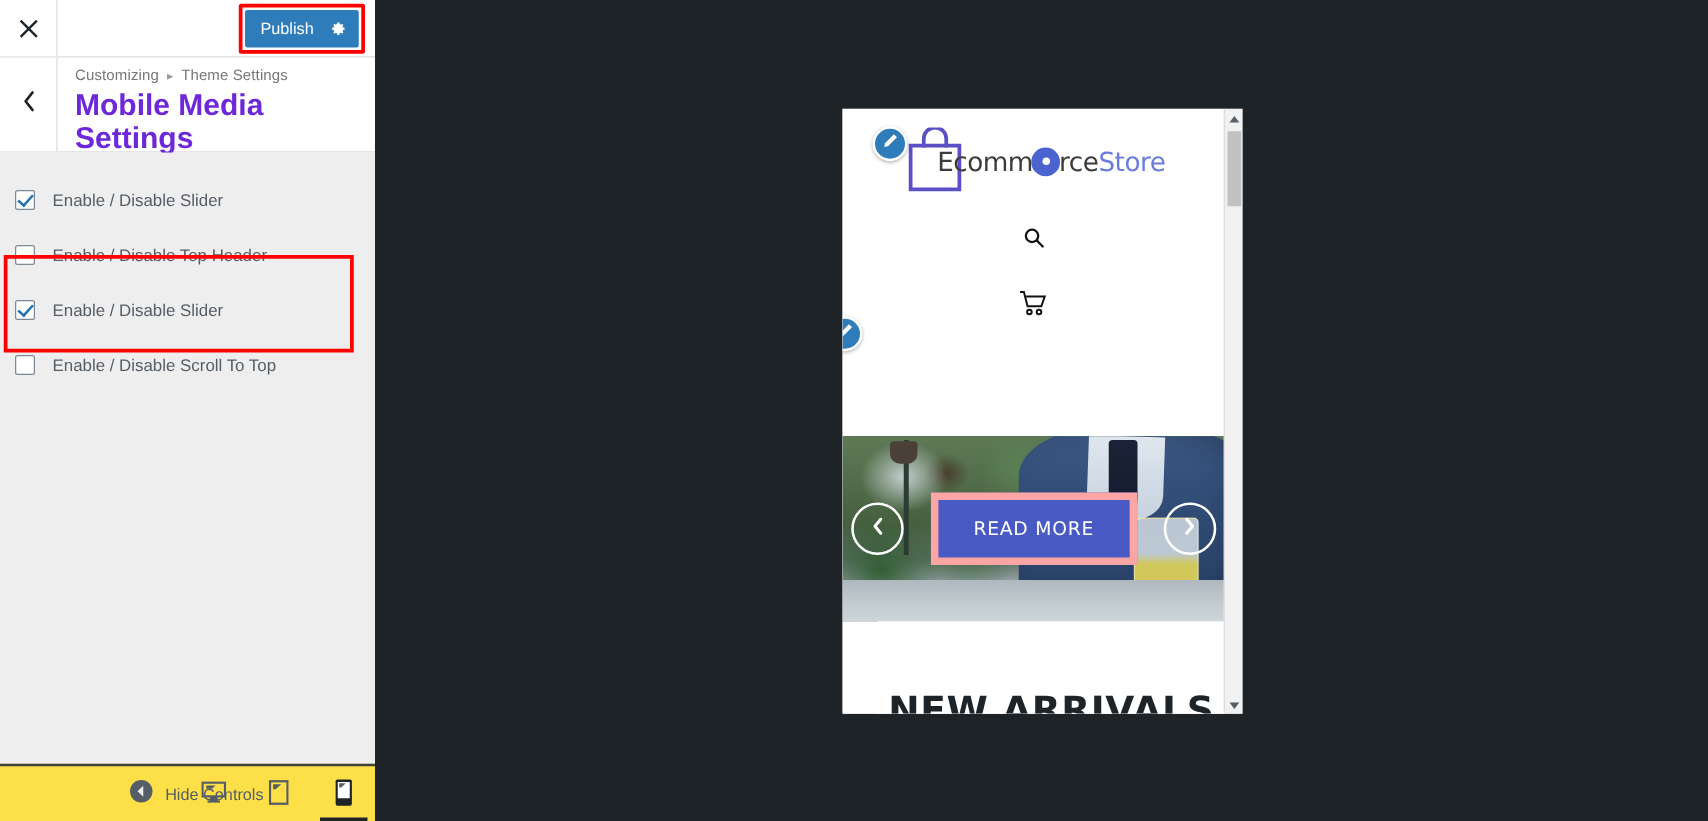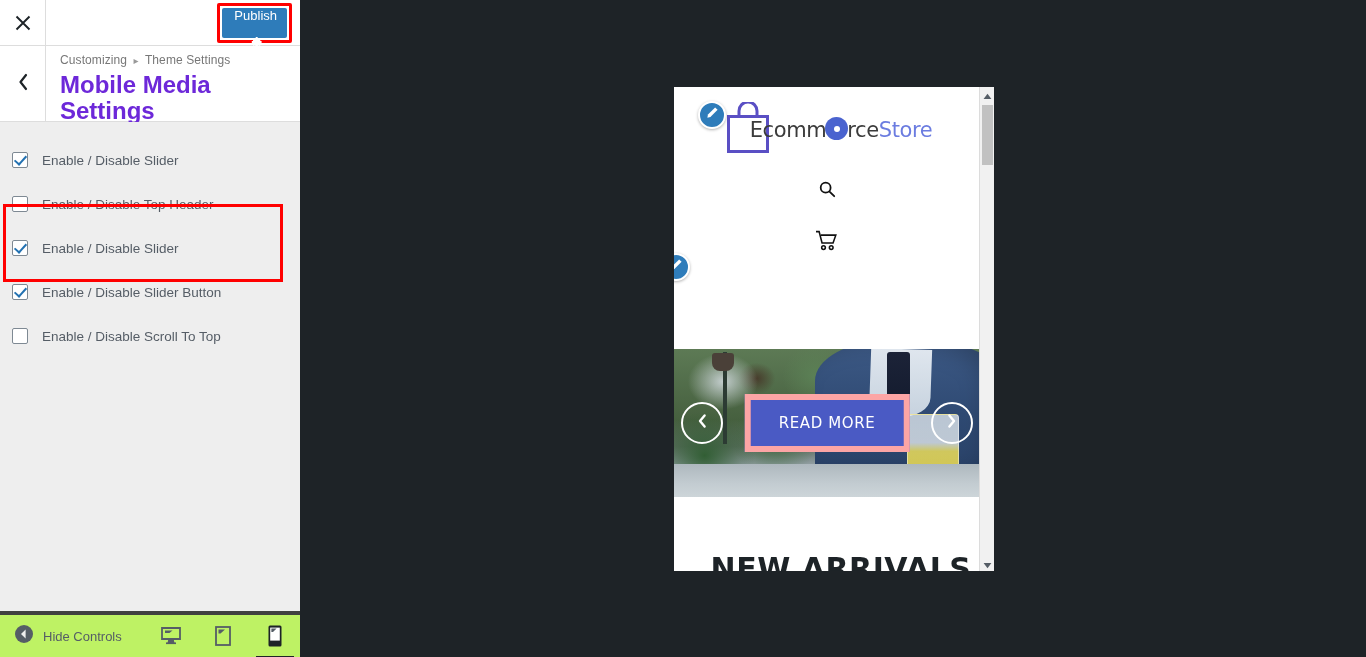--- a/index.html
+++ b/index.html
@@ -52,21 +52,20 @@
     color: #ffffff;
     border: none;
     height: 30px;
     padding: 0 10px 0 12px;
     font-size: 13px;
     font-family: "Liberation Sans", sans-serif;
     display: inline-flex; align-items: center; gap: 12px;
     cursor: pointer;
     border-radius: 2px;
     white-space: nowrap;
-    flex-direction: column;
   }
   .publish-btn .gear { display: inline-flex; align-items: center; }
 
   
   .cz-title-bar {
     background: #fff;
     border-bottom: 1px solid #ddd;
     display: flex; align-items: stretch;
     flex: 0 0 76px;
     height: 76px;
@@ -136,24 +135,25 @@
     left: 3px; top: 82px;
     width: 280px; height: 78px;
     border: 3px solid #ff0000;
     pointer-events: none;
   }
 
   
   .cz-footer {
     flex: 0 0 46px;
     height: 46px;
-    background: #bef264;
-    border-top: 4px solid #404040;
+    background: #fde047;
+    border-top: 2px solid #404040;
     display: flex; align-items: center;
     position: relative;
+    justify-content: center;
   }
   .hide-controls {
     display: flex; align-items: center; gap: 9px;
     padding-left: 14px;
     cursor: pointer;
   }
   .hide-controls .lbl { font-size: 13px; color: #555d66; }
   .devices {
     position: absolute; right: 10px; top: 0;
     height: 46px;
@@ -464,24 +464,20 @@
       <div class="ctrl-row">
         <span class="cb"></span>
         <span class="ctrl-label">Enable / Disable Top Header</span>
       </div>
 
       <div class="ctrl-row">
         <span class="cb checked"></span>
         <span class="ctrl-label">Enable / Disable Slider</span>
       </div>
 
-      <div class="ctrl-row">
-        <span class="cb checked"></span>
-        <span class="ctrl-label">Enable / Disable Slider Button</span>
-      </div>
 
       <div class="ctrl-row">
         <span class="cb"></span>
         <span class="ctrl-label">Enable / Disable Scroll To Top</span>
       </div>
 
       <div class="red-box"></div>
     </div>
 
     <div class="cz-footer">

